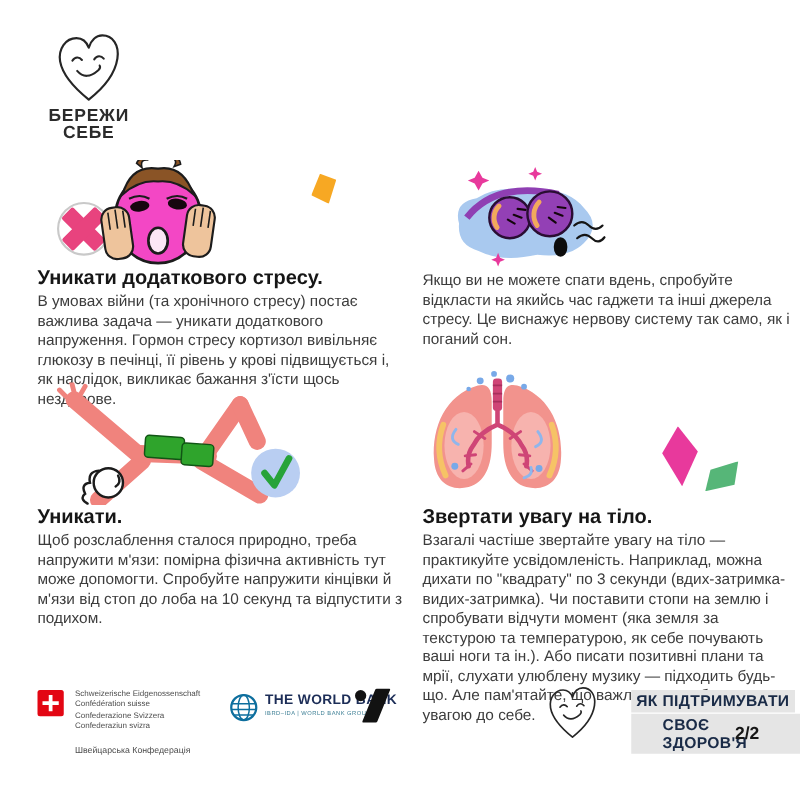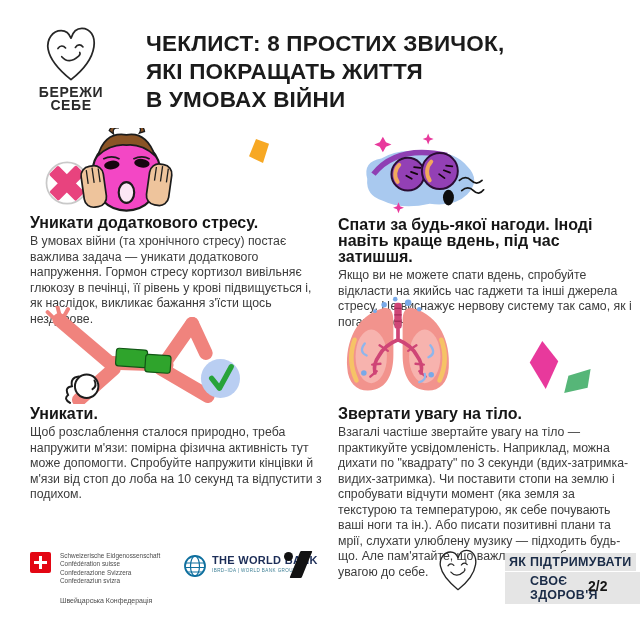--- a/index.html
+++ b/index.html
@@ -64,25 +64,20 @@
       <path d="M26,45 C30,39 36,39 40,44" fill="none" stroke="#262626" stroke-width="3" stroke-linecap="round"></path>
       <path d="M58,43 C62,37 68,37 72,42" fill="none" stroke="#262626" stroke-width="3" stroke-linecap="round"></path>
       <path d="M33,60 Q46,75 64,59 q4,-4 2,-7" fill="none" stroke="#262626" stroke-width="3" stroke-linecap="round"></path>
     </svg>
     <div class="brand-text">
       <span>БЕРЕЖИ</span><br>
       <span>СЕБЕ</span>
     </div>
   </div>
 
-  <h1 class="title">
-    <span>ЧЕКЛИСТ: 8 ПРОСТИХ ЗВИЧОК,</span>
-    <span>ЯКІ ПОКРАЩАТЬ ЖИТТЯ</span>
-    <span>В УМОВАХ ВІЙНИ</span>
-  </h1>
 
   <div class="decor decor-yellow"></div>
   <div class="decor decor-pink"></div>
   <div class="decor decor-green"></div>
 
   <section class="sec s1">
     <svg class="art" width="180" height="86" viewBox="0 0 175 100">
       <circle cx="26" cy="64" r="24" fill="#ffffff" stroke="#c9c9c9" stroke-width="2"></circle>
       <g transform="rotate(45 26 64)">
         <rect x="4" y="57" width="44" height="15" rx="2" fill="#E8437E"></rect>
@@ -121,21 +116,20 @@
       <path d="M70,56 l7,4 M76,51 l8,3 M80,45 l8,1" stroke="#14050c" stroke-width="2.2" stroke-linecap="round"></path>
       <path d="M112,54 l7,5 M118,49 l8,3 M121,43 l8,1" stroke="#14050c" stroke-width="2.2" stroke-linecap="round"></path>
       <ellipse cx="124" cy="84" rx="7" ry="10" fill="#0d0d0d"></ellipse>
       <path d="M40,6 L44,13 L51,16 L44,19 L40,26 L36,19 L29,16 L36,13 Z" fill="#E8399C"></path>
       <path d="M98,2 L100,7 L105,9 L100,11 L98,16 L96,11 L91,9 L96,7 Z" fill="#E8399C"></path>
       <path d="M60,90 L62,95 L67,97 L62,99 L60,104 L58,99 L53,97 L58,95 Z" fill="#E8399C"></path>
       <path d="M138,62 q8,-7 15,0 q7,7 14,0" fill="none" stroke="#151515" stroke-width="2.2" stroke-linecap="round"></path>
       <path d="M141,75 q8,-7 15,0 q7,7 13,-1" fill="none" stroke="#151515" stroke-width="2.2" stroke-linecap="round"></path>
     </svg>
     <div class="txt">
-      <h2>Спати за будь-якої нагоди. Іноді навіть краще вдень, під час затишшя.</h2>
       <p>Якщо ви не можете спати вдень, спробуйте відкласти на якийсь час гаджети та інші джерела стресу. Це виснажує нервову систему так само, як і поганий сон.</p>
     </div>
   </section>
 
   <section class="sec s3">
     <svg class="art" width="210" height="98" viewBox="0 0 215 100">
       <g stroke="#F0837D" stroke-width="14" stroke-linecap="round" fill="none">
         <path d="M30,14 L84,60"></path>
         <path d="M86,64 L50,96"></path>
         <path d="M84,58 L140,60"></path>

